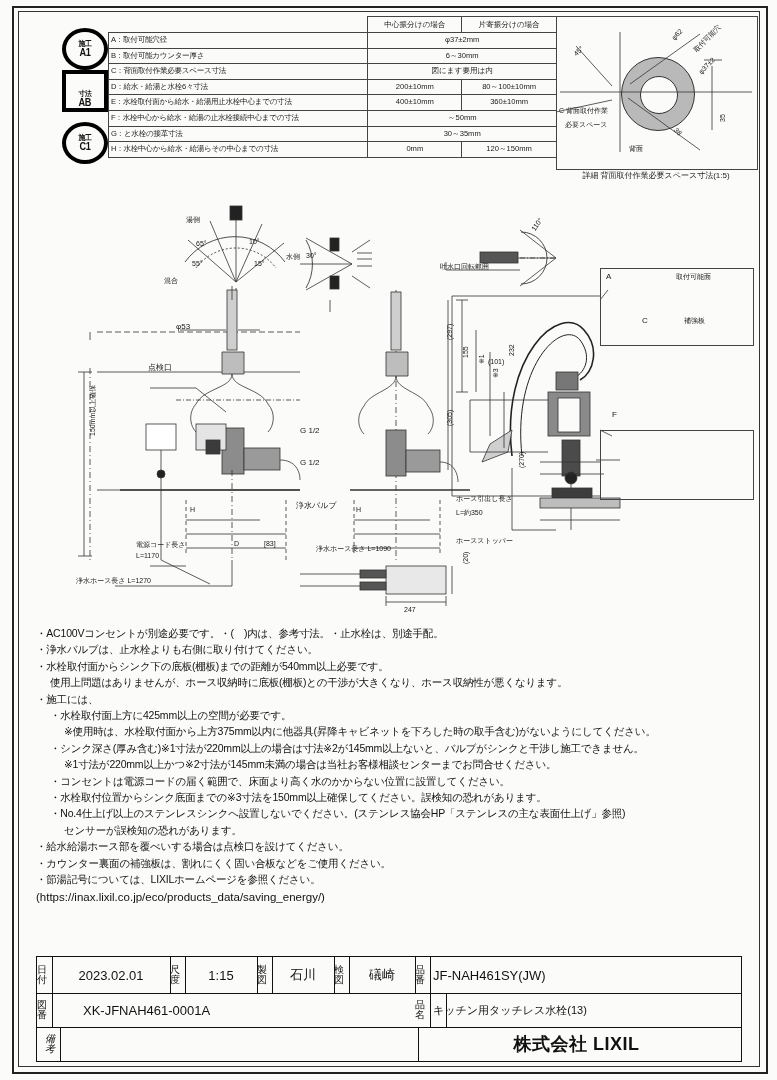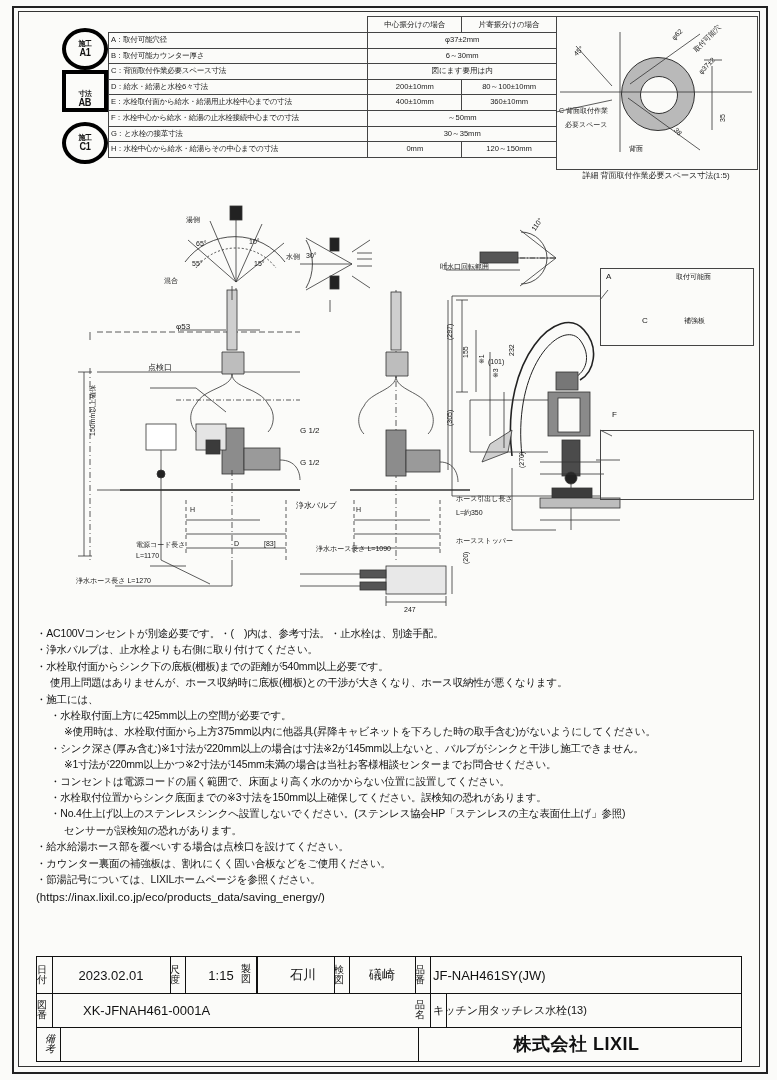--- a/index.html
+++ b/index.html
@@ -393,21 +393,21 @@
   <div class="tb">
     <div class="row r1">
       <div class="cell k" style="left:0;width:15px;">
         <span>日付</span>
       </div>
       <div class="cell val" style="left:15px;width:118px;">2023.02.01</div>
       <div class="cell k" style="left:133px;width:15px;">
         <span>尺度</span>
       </div>
       <div class="cell val" style="left:148px;width:72px;">1:15</div>
-      <div class="cell k" style="left:204px;width:15px;font-family:Liberation Mono, monospace;">
+      <div class="cell k" style="left:220px;width:15px;">
         <span>製図</span>
       </div>
       <div class="cell val" style="left:235px;width:62px;">石川</div>
       <div class="cell k" style="left:297px;width:15px;">
         <span>検図</span>
       </div>
       <div class="cell val" style="left:312px;width:66px;">礒崎</div>
       <div class="cell k" style="left:378px;width:15px;">
         <span>品番</span>
       </div>

